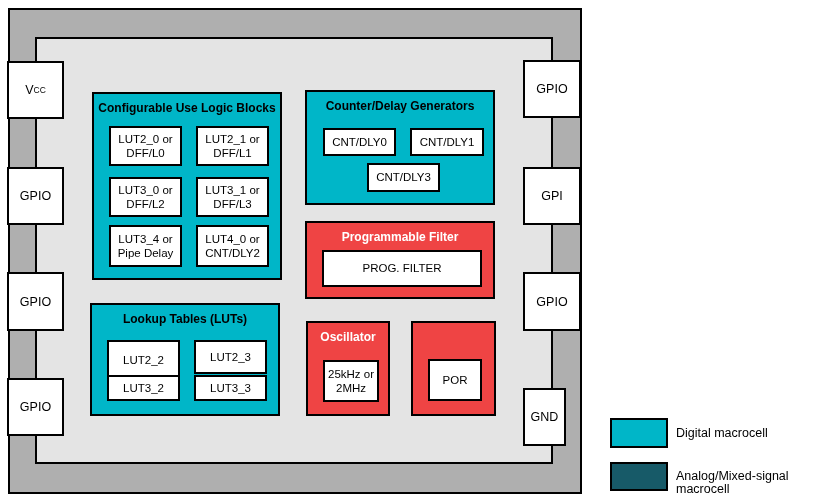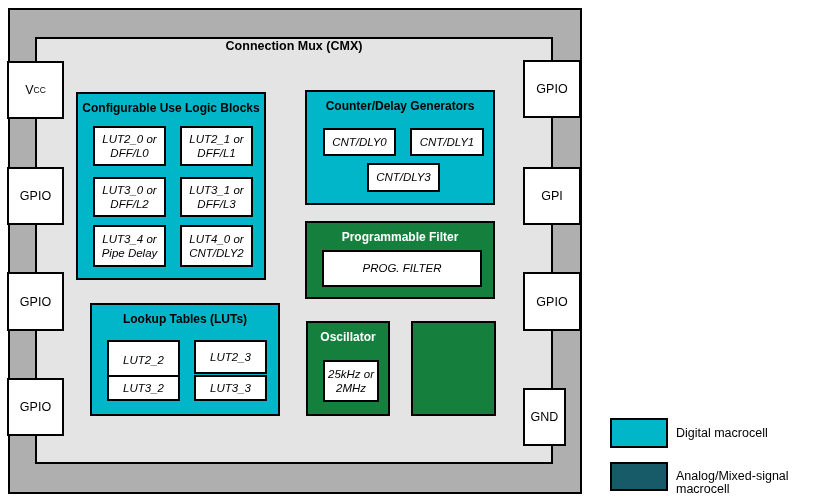--- a/index.html
+++ b/index.html
@@ -22,43 +22,42 @@
     font-weight:bold;font-size:12.5px;
   }
   .pin{
     background:#fff;border:2px solid #000;
     display:flex;align-items:center;justify-content:center;
     font-size:12.5px;
   }
   .pin sub{font-size:8.5px;line-height:1;}
   .panel{border:2px solid #000;}
   .panel.teal{background:#00B6C8;}
-  .panel.dark{background:#15803d;color:#fff;}
+  .panel.dark{background:#ef4444;color:#fff;}
   .panel-title{
     position:absolute;left:0;top:7px;width:100%;text-align:center;
     font-weight:bold;font-size:12px;white-space:pre-line;line-height:1.3;
   }
   .cell{
     position:absolute;background:#fff;border:2px solid #000;color:#000;
     display:flex;align-items:center;justify-content:center;text-align:center;
-    font-size:11.5px;line-height:1.25;white-space:pre-line;font-style:italic;
+    font-size:11.5px;line-height:1.25;white-space:pre-line;
   }
   .legend-swatch{border:2px solid #000;}
   .legend-swatch.digital{background:#00B6C8;}
   .legend-swatch.analog{background:#175A68;}
   .legend-label{font-size:12.5px;line-height:1;}
 </style>
 </head>
 <body>
 
 <div class="canvas">
 
   <div class="abs chip-outer"></div>
   <div class="abs chip-inner"></div>
-  <div class="abs chip-title">Connection Mux (CMX)</div>
 
   <div class="abs pin" style="left:7px;top:61px;width:57px;height:58px">
     <span>V</span>
       <sub>CC</sub>
   </div>
   <div class="abs pin" style="left:7px;top:167px;width:57px;height:58px">
     <span>GPIO</span>
   </div>
   <div class="abs pin" style="left:7px;top:272px;width:57px;height:59px">
     <span>GPIO</span>
@@ -73,21 +72,21 @@
   <div class="abs pin" style="left:523px;top:167px;width:58px;height:58px">
     <span>GPI</span>
   </div>
   <div class="abs pin" style="left:523px;top:272px;width:58px;height:59px">
     <span>GPIO</span>
   </div>
   <div class="abs pin" style="left:523px;top:388px;width:43px;height:58px">
     <span>GND</span>
   </div>
 
-  <div class="abs panel teal" style="left:76px;top:92px;width:190px;height:188px">
+  <div class="abs panel teal" style="left:92px;top:92px;width:190px;height:188px">
     <div class="panel-title">Configurable Use Logic Blocks</div>
     <div class="cell" style="left:15px;top:32px;width:73px;height:40px">LUT2_0 or
 DFF/L0</div>
     <div class="cell" style="left:102px;top:32px;width:73px;height:40px">LUT2_1 or
 DFF/L1</div>
     <div class="cell" style="left:15px;top:83px;width:73px;height:40px">LUT3_0 or
 DFF/L2</div>
     <div class="cell" style="left:102px;top:83px;width:73px;height:40px">LUT3_1 or
 DFF/L3</div>
     <div class="cell" style="left:15px;top:131px;width:73px;height:42px">LUT3_4 or
@@ -108,20 +107,21 @@
     <div class="cell" style="left:15px;top:27px;width:160px;height:37px">PROG. FILTER</div>
   </div>
 
   <div class="abs panel dark" style="left:306px;top:321px;width:84px;height:95px">
     <div class="panel-title">Oscillator</div>
     <div class="cell" style="left:15px;top:37px;width:56px;height:42px">25kHz or
 2MHz</div>
   </div>
 
   <div class="abs panel dark" style="left:411px;top:321px;width:85px;height:95px">
+    <div class="cell" style="left:15px;top:36px;width:54px;height:42px">POR</div>
   </div>
 
   <div class="abs panel teal" style="left:90px;top:303px;width:190px;height:113px">
     <div class="panel-title">Lookup Tables (LUTs)</div>
     <div class="cell" style="left:15px;top:35px;width:73px;height:40px">LUT2_2</div>
     <div class="cell" style="left:102px;top:35px;width:73px;height:34px">LUT2_3</div>
     <div class="cell" style="left:15px;top:70px;width:73px;height:26px">LUT3_2</div>
     <div class="cell" style="left:102px;top:70px;width:73px;height:26px">LUT3_3</div>
   </div>
 

